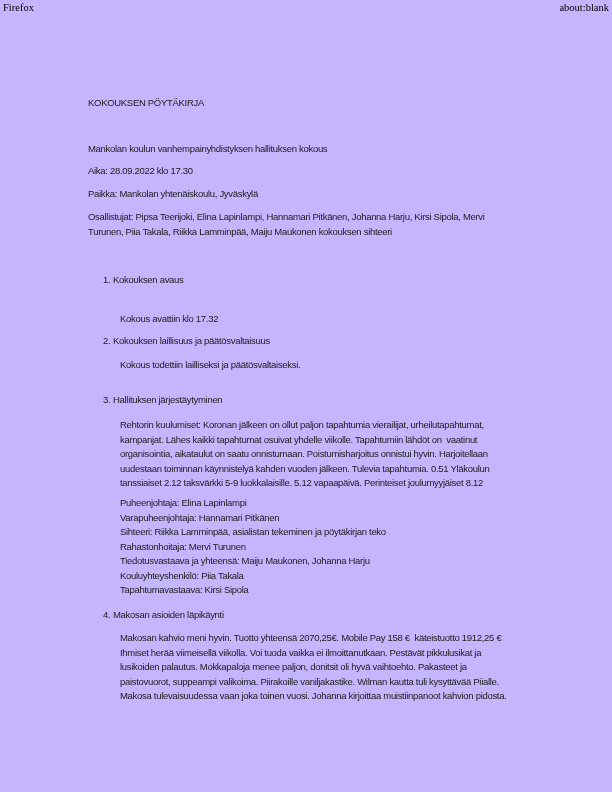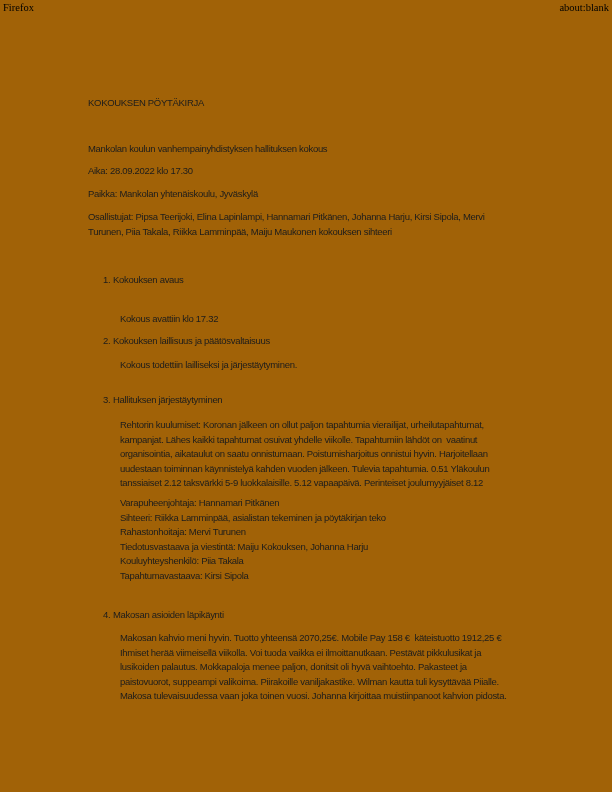--- a/index.html
+++ b/index.html
@@ -1,18 +1,18 @@
 <!DOCTYPE html>
 <html><head>
 <meta charset="utf-8">
 <style>
   * { margin:0; padding:0; box-sizing:border-box; }
   html,body { background:#ffffff; }
   .page {
-    position:relative; width:612px; height:792px; background:#a16207;
+    position:relative; width:612px; height:792px; background:#c4b5fd;
     overflow:hidden; font-family:"Liberation Sans", sans-serif;
     color:#1c1c1c;
   }
   .chrome {
     position:absolute; left:3px; right:3px;
     display:flex; justify-content:space-between;
     font-family:"Liberation Serif", serif; font-size:10.5px;
     line-height:13px; color:#000; letter-spacing:0;
   }
   .chrome-top { top:1px; }
@@ -47,37 +47,38 @@
 
     <div class="block" style="top:210px">
         <div data-bind="doc.meta.participants_lines.0">Osallistujat: Pipsa Teerijoki, Elina Lapinlampi, Hannamari Pitkänen, Johanna Harju, Kirsi Sipola, Mervi</div>
         <div data-bind="doc.meta.participants_lines.1">Turunen, Piia Takala, Riikka Lamminpää, Maiju Maukonen kokouksen sihteeri</div>
       </div>
 
     <div class="block" style="top:273px"><span class="sec-num" data-bind="doc.sections.0.number">1.</span><span class="sec-head" data-bind="doc.sections.0.heading">Kokouksen avaus</span></div>
     <div class="block ind" style="top:312px" data-bind="doc.sections.0.body">Kokous avattiin klo 17.32</div>
 
     <div class="block" style="top:334px"><span class="sec-num" data-bind="doc.sections.1.number">2.</span><span class="sec-head" data-bind="doc.sections.1.heading">Kokouksen laillisuus ja päätösvaltaisuus</span></div>
-    <div class="block ind" style="top:358px" data-bind="doc.sections.1.body">Kokous todettiin lailliseksi ja järjestäytyminen.</div>
+    <div class="block ind" style="top:358px" data-bind="doc.sections.1.body">Kokous todettiin lailliseksi ja päätösvaltaiseksi.</div>
 
     <div class="block" style="top:393px"><span class="sec-num" data-bind="doc.sections.2.number">3.</span><span class="sec-head" data-bind="doc.sections.2.heading">Hallituksen järjestäytyminen</span></div>
 
     <div class="block ind" style="top:418px">
         <div><b data-bind="doc.sections.2.lead">Rehtorin kuulumiset: </b><span data-bind="doc.sections.2.lines.0">Koronan jälkeen on ollut paljon tapahtumia vierailijat, urheilutapahtumat,</span></div>
         <div data-bind="doc.sections.2.lines.1">kampanjat. Lähes kaikki tapahtumat osuivat yhdelle viikolle. Tapahtumiin lähdöt on  vaatinut</div>
         <div data-bind="doc.sections.2.lines.2">organisointia, aikataulut on saatu onnistumaan. Poistumisharjoitus onnistui hyvin. Harjoitellaan</div>
         <div data-bind="doc.sections.2.lines.3">uudestaan toiminnan käynnistelyä kahden vuoden jälkeen. Tulevia tapahtumia. 0.51 Yläkoulun</div>
         <div data-bind="doc.sections.2.lines.4">tanssiaiset 2.12 taksvärkki 5-9 luokkalaisille. 5.12 vapaapäivä. Perinteiset joulumyyjäiset 8.12</div>
       </div>
 
     <div class="block ind" style="top:496px">
+        <div data-bind="doc.sections.2.roles.0">Puheenjohtaja: Elina Lapinlampi</div>
         <div data-bind="doc.sections.2.roles.1">Varapuheenjohtaja: Hannamari Pitkänen</div>
         <div data-bind="doc.sections.2.roles.2">Sihteeri: Riikka Lamminpää, asialistan tekeminen ja pöytäkirjan teko</div>
         <div data-bind="doc.sections.2.roles.3">Rahastonhoitaja: Mervi Turunen</div>
-        <div data-bind="doc.sections.2.roles.4">Tiedotusvastaava ja viestintä: Maiju Kokouksen, Johanna Harju</div>
+        <div data-bind="doc.sections.2.roles.4">Tiedotusvastaava ja yhteensä: Maiju Maukonen, Johanna Harju</div>
         <div data-bind="doc.sections.2.roles.5">Kouluyhteyshenkilö: Piia Takala</div>
         <div data-bind="doc.sections.2.roles.6">Tapahtumavastaava: Kirsi Sipola</div>
       </div>
 
     <div class="block" style="top:608px"><span class="sec-num" data-bind="doc.sections.3.number">4.</span><span class="sec-head" data-bind="doc.sections.3.heading">Makosan asioiden läpikäynti</span></div>
 
     <div class="block ind" style="top:631px">
         <div data-bind="doc.sections.3.lines.0">Makosan kahvio meni hyvin. Tuotto yhteensä 2070,25€. Mobile Pay 158 €  käteistuotto 1912,25 €</div>
         <div data-bind="doc.sections.3.lines.1">Ihmiset herää viimeisellä viikolla. Voi tuoda vaikka ei ilmoittanutkaan. Pestävät pikkulusikat ja</div>
         <div data-bind="doc.sections.3.lines.2">lusikoiden palautus. Mokkapaloja menee paljon, donitsit oli hyvä vaihtoehto. Pakasteet ja</div>

